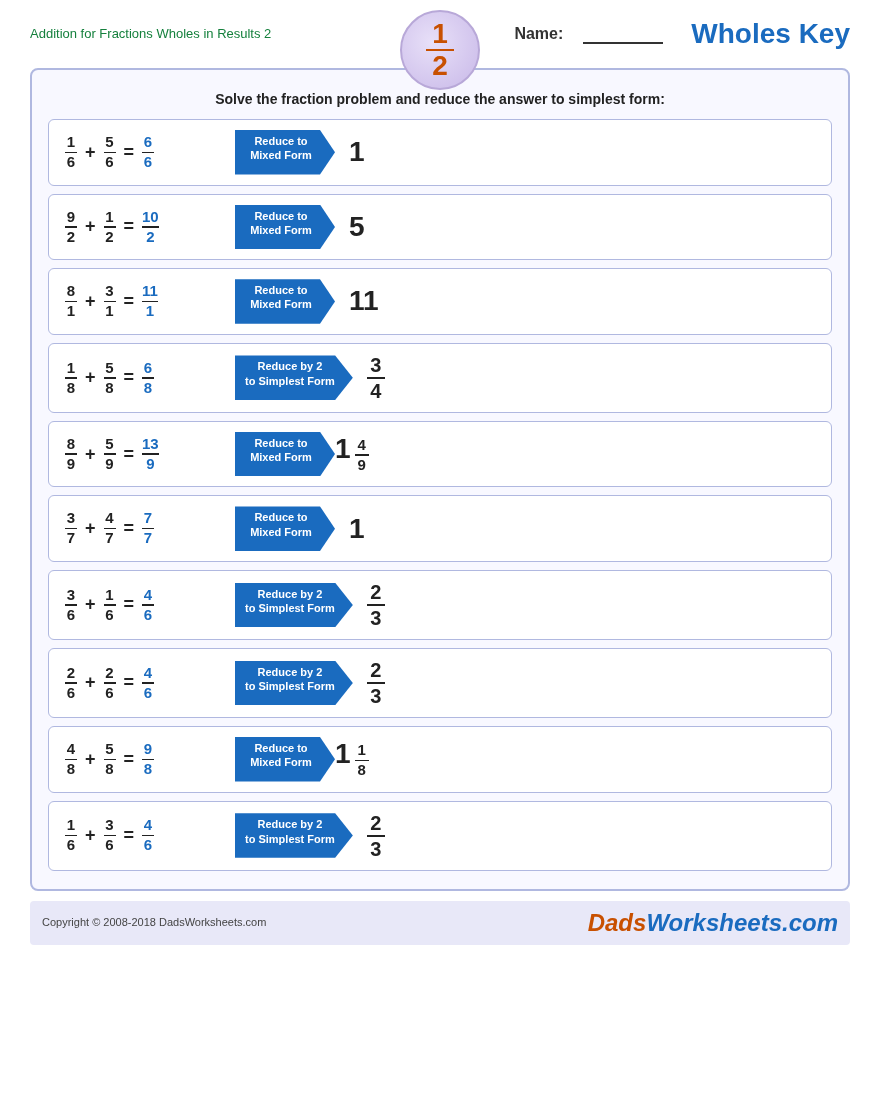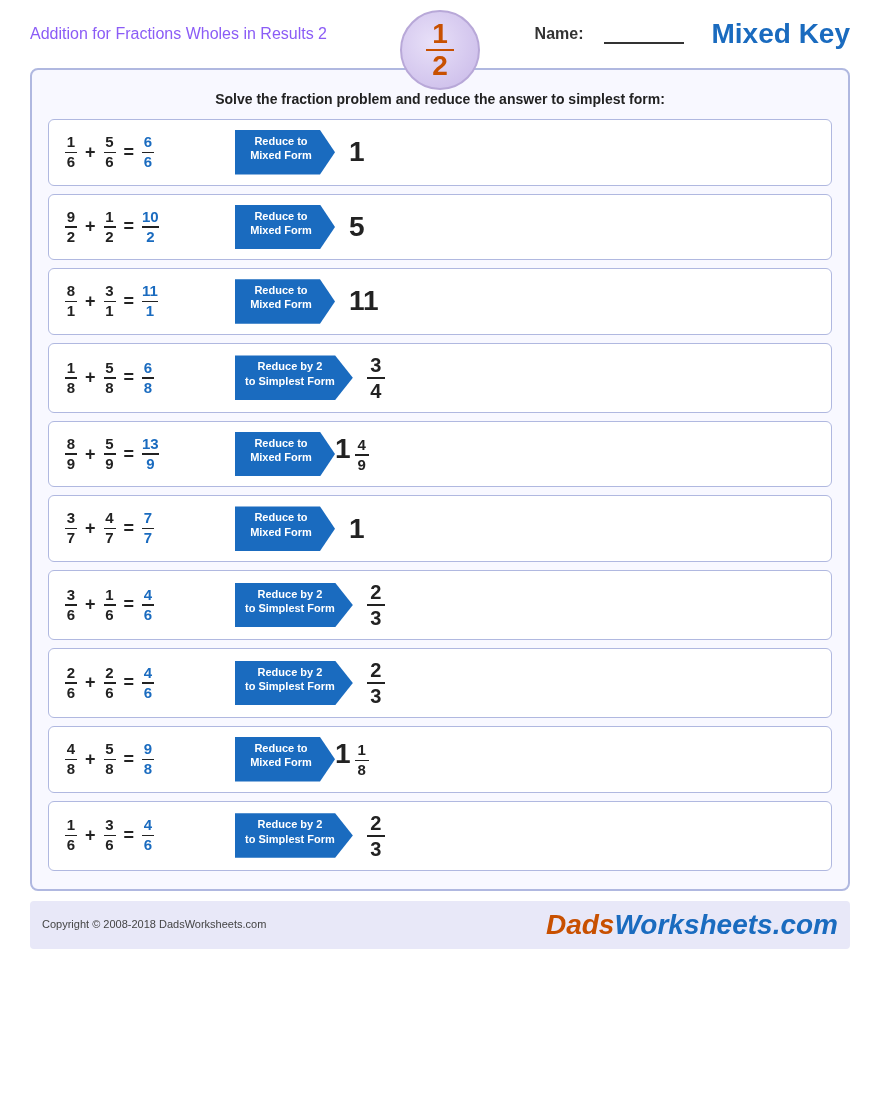--- a/index.html
+++ b/index.html
@@ -22,22 +22,22 @@
     .header {
       display: flex;
       align-items: center;
       padding: 18px 30px 10px 30px;
       position: relative;
     }
     .header-left {
       flex: 1;
     }
     .header-title {
-      font-size: 16px;
-      color: #8b5cf6;
+      font-size: 13px;
+      color: #15803d;
       line-height: 1.5;
     }
     .header-center {
       position: absolute;
       left: 50%;
       transform: translateX(-50%);
       top: 10px;
     }
     .fraction-logo {
       width: 80px;
@@ -276,21 +276,21 @@
       display: flex;
       align-items: center;
       justify-content: space-between;
       font-size: 11px;
       color: #444;
     }
     .footer-left {
       line-height: 1.5;
     }
     .footer-logo {
-      font-size: 28px;
+      font-size: 24px;
       font-weight: bold;
       color: #c85000;
       font-style: italic;
       text-align: right;
     }
     .footer-logo span {
       color: #1a6bbf;
     }
   </style>
 </head>
@@ -310,21 +310,21 @@
           <span>1</span>
           <div class="frac-line"></div>
           <span>2</span>
         </div>
       </div>
     </div>
     <div class="header-right">
       <div class="name-section">
         <span class="name-label">Name:</span>
         <span class="name-line"></span>
-        <span class="answer-key-title">Mixed Key</span>
+        <span class="answer-key-title">Wholes Key</span>
       </div>
     </div>
   </div>
 
   <div class="main-content">
     <div class="instructions">Solve the fraction problem and reduce the answer to simplest form:</div>
 
     <div id="problems-container">
         <div class="problem-row">
     <div class="fraction-expr">

